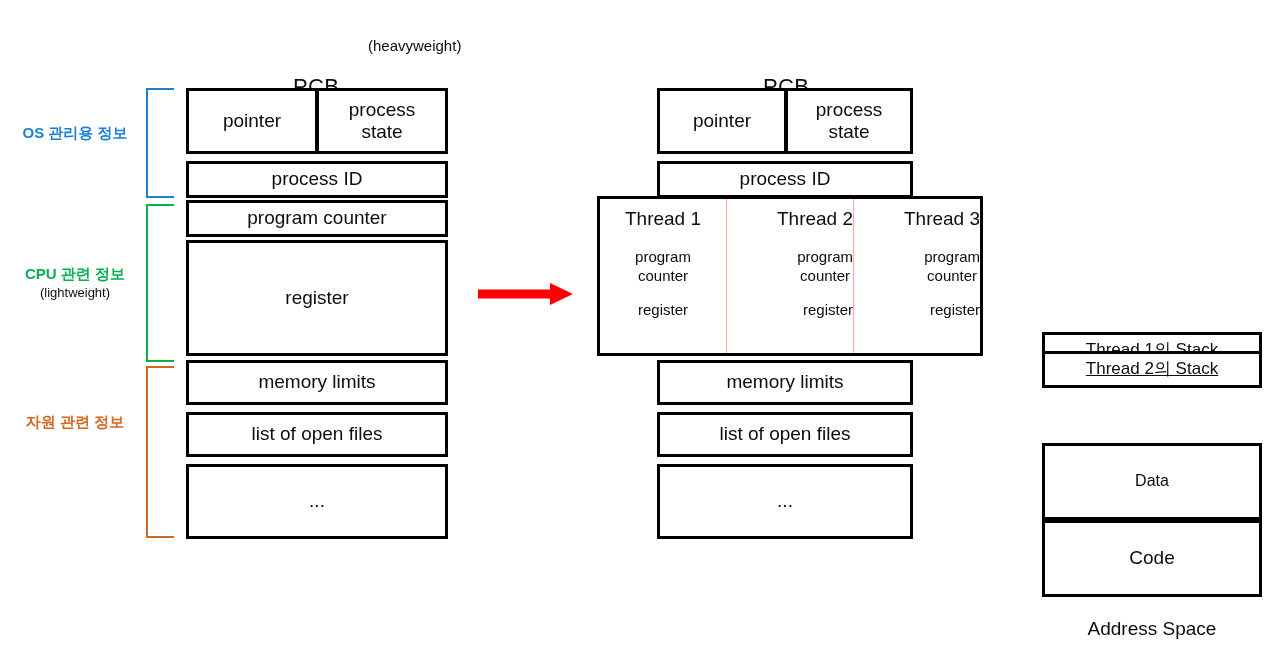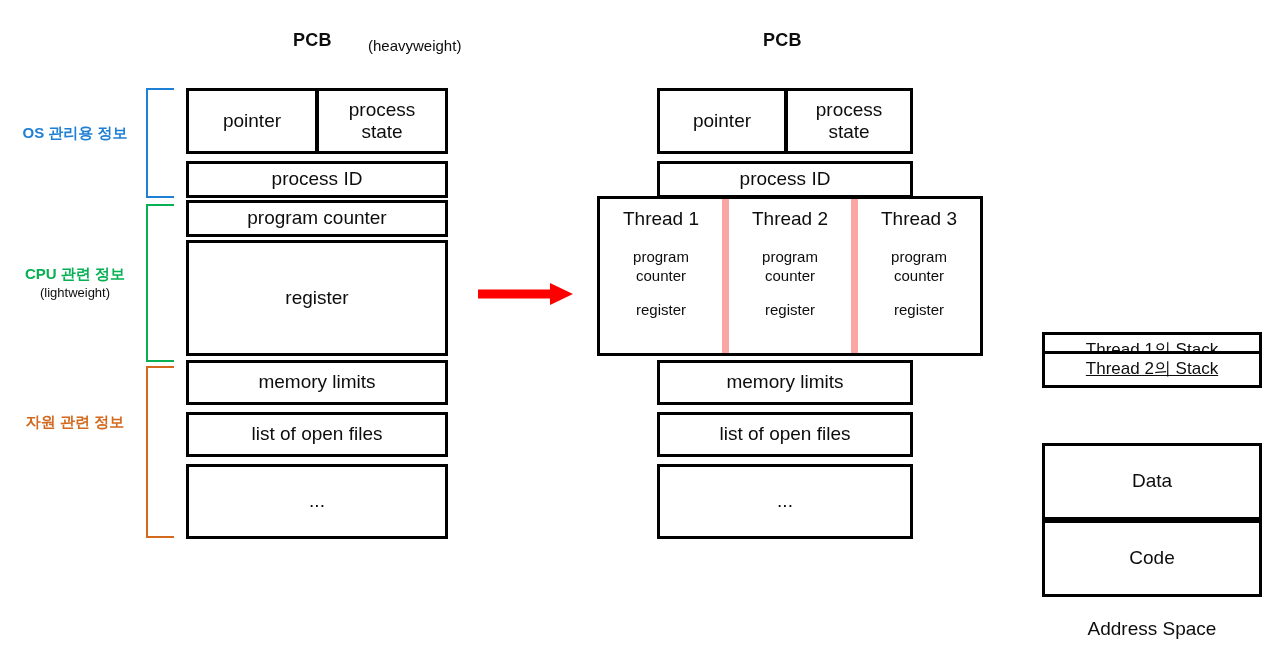--- a/index.html
+++ b/index.html
@@ -18,25 +18,26 @@
     height: 652px;
     background: #ffffff;
     overflow: hidden;
   }
 
   
   .abs { position: absolute; box-sizing: border-box; }
 
   
   .title {
-    font-size: 18px;
-    font-weight: 700;
+    font-size: 22px;
+    font-weight: 400;
     letter-spacing: 0.3px;
     color: #0d0d0d;
     white-space: nowrap;
+    margin-top: 44px;
   }
   .subtitle {
     font-size: 15px;
     font-weight: 400;
     color: #0d0d0d;
     white-space: nowrap;
   }
 
   
   .box {
@@ -70,21 +71,21 @@
   .thread-cell {
     flex: 1 1 0;
     display: flex;
     flex-direction: column;
     align-items: center;
     justify-content: flex-start;
     padding-top: 9px;
     box-sizing: border-box;
     background: #ffffff;
   }
-  .thread-cell + .thread-cell { border-left: 7px solid #fca5a5; }
+  .thread-cell + .thread-cell { border-left: 1px solid #fca5a5; align-items: flex-end; }
   .thread-title {
     font-size: 19px;
     color: #0d0d0d;
     line-height: 1.2;
     white-space: nowrap;
   }
   .thread-pc {
     margin-top: 17px;
     font-size: 15px;
     line-height: 1.25;
@@ -210,18 +211,18 @@
   </div>
 
   <div class="abs box pcb2-row" style="top:360px; height:45px;">memory limits</div>
 
   <div class="abs box pcb2-row" style="top:412px; height:45px;">list of open files</div>
 
   <div class="abs box pcb2-row" style="top:464px; height:75px;">...</div>
 
   <div class="abs box as-row" style="top:332px; height:37px;">Thread 1의 Stack</div>
   <div class="abs box as-row" style="top:351px; height:37px;text-decoration:underline;">Thread 2의 Stack</div>
-  <div class="abs box as-row" style="top:443px; height:77px; font-size:19px;">Data</div>
+  <div class="abs box as-row" style="top:443px; height:77px; font-size:16px;">Data</div>
   <div class="abs as-caption" style="left:1042px; top:618px; width:220px; text-align:center;">Address Space</div>
 
   <div class="abs box as-row" style="top:520px; height:77px; font-size:19px;">Code</div>
 
 </div>
 
 </body></html>

